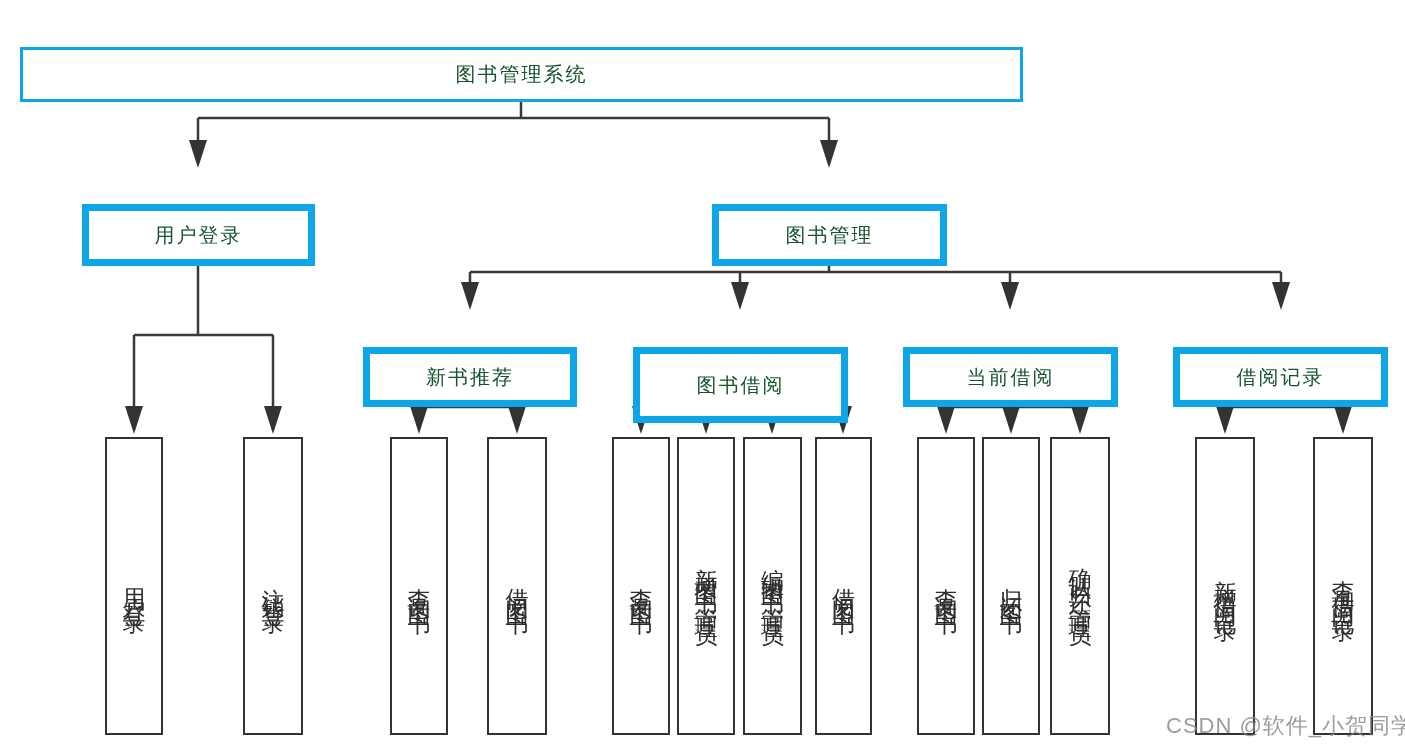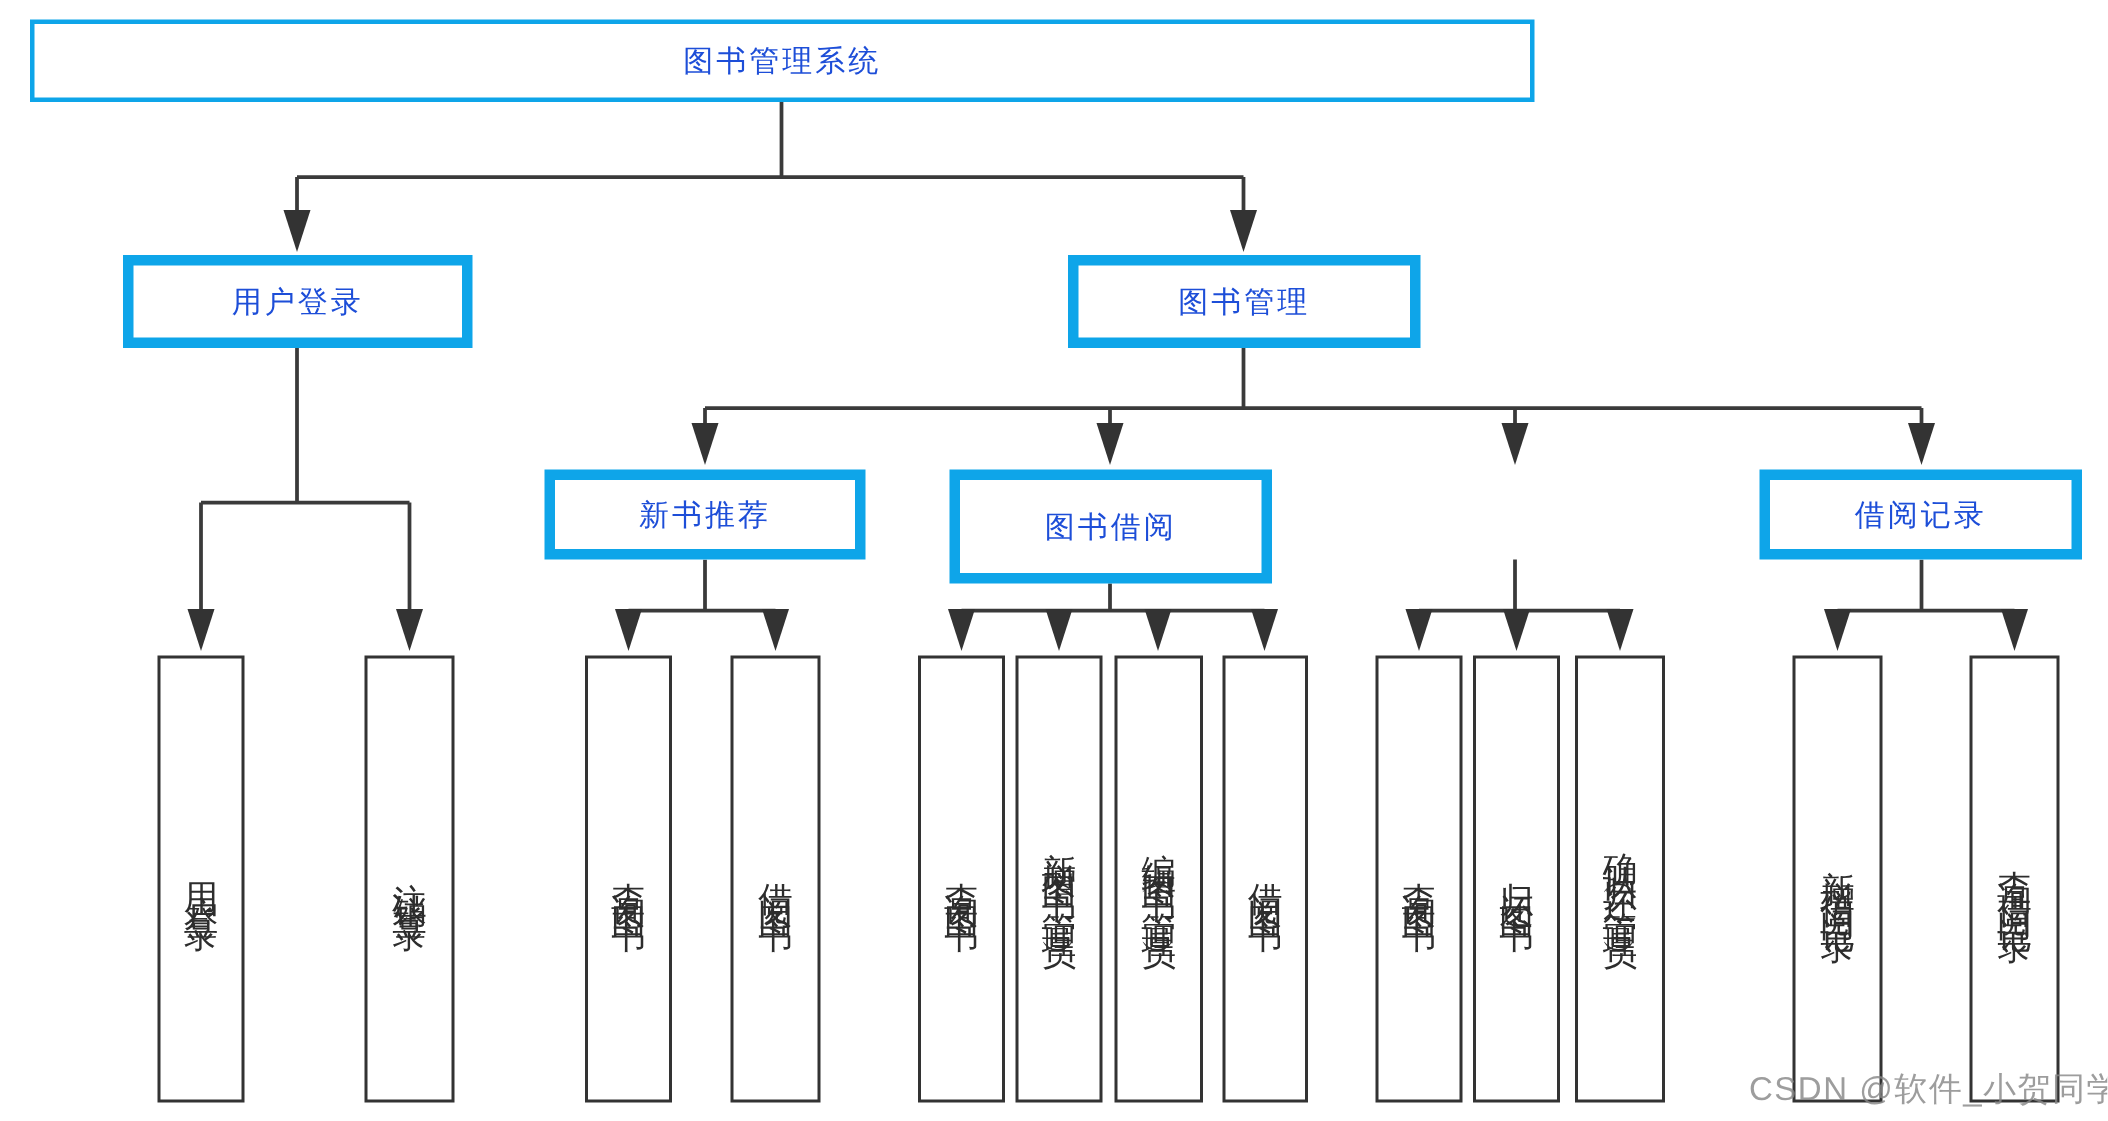--- a/index.html
+++ b/index.html
@@ -22,21 +22,22 @@
     pointer-events: none;
   }
   .box {
     position: absolute;
     box-sizing: border-box;
     background: #ffffff;
     border: 7px solid #0ea5e9;
     display: flex;
     align-items: center;
     justify-content: center;
-    color: #1d4ed8;
+    color: #14532d;
+    margin-top: 34px;
   }
   .box.hlabel {
     font-size: 20px;
     letter-spacing: 2px;
     white-space: nowrap;
   }
   .box.root {
     border-width: 3px;
   }
   .leaf {
@@ -134,20 +135,21 @@
     </g>
   </svg>
 
   <div class="box root hlabel" style="left:20px; top:13px; width:1003px; height:55px;">图书管理系统</div>
 
   <div class="box hlabel" style="left:82px; top:170px; width:233px; height:62px;">用户登录</div>
   <div class="box hlabel" style="left:712px; top:170px; width:235px; height:62px;">图书管理</div>
 
   <div class="box hlabel" style="left:363px; top:313px; width:214px; height:60px;">新书推荐</div>
   <div class="box hlabel" style="left:633px; top:313px; width:215px; height:76px;">图书借阅</div>
+  <div class="box hlabel" style="left:903px; top:313px; width:215px; height:60px;">当前借阅</div>
   <div class="box hlabel" style="left:1173px; top:313px; width:215px; height:60px;">借阅记录</div>
 
   <div class="leaf" style="left:105px; width:58px;">
     <span class="vtext">用户登录</span>
   </div>
   <div class="leaf" style="left:243px; width:60px;">
     <span class="vtext">注销登录</span>
   </div>
 
   <div class="leaf" style="left:390px; width:58px;">

